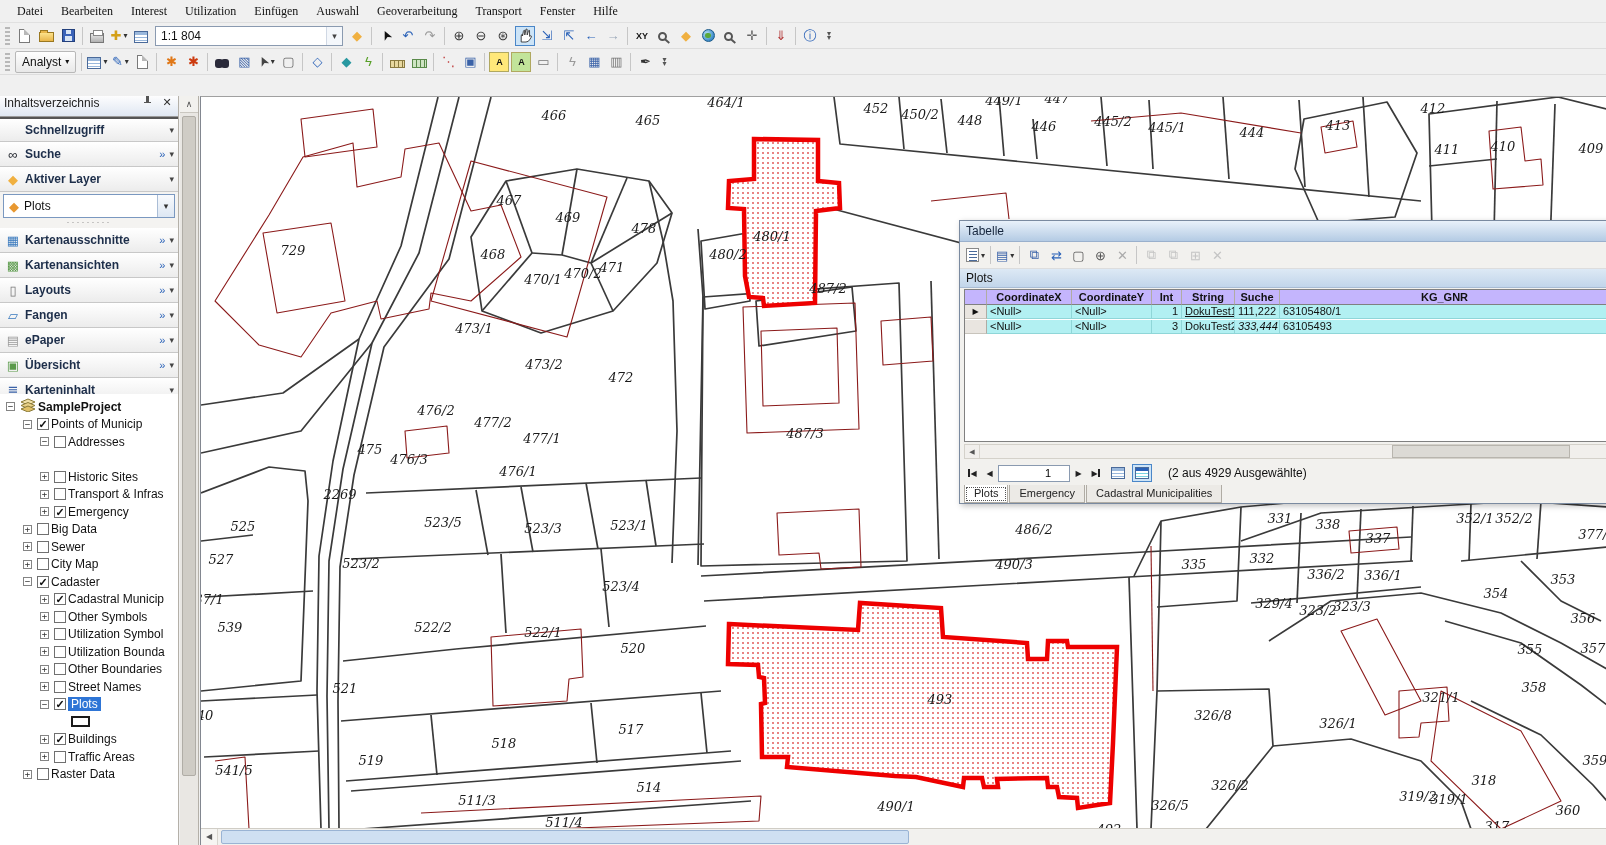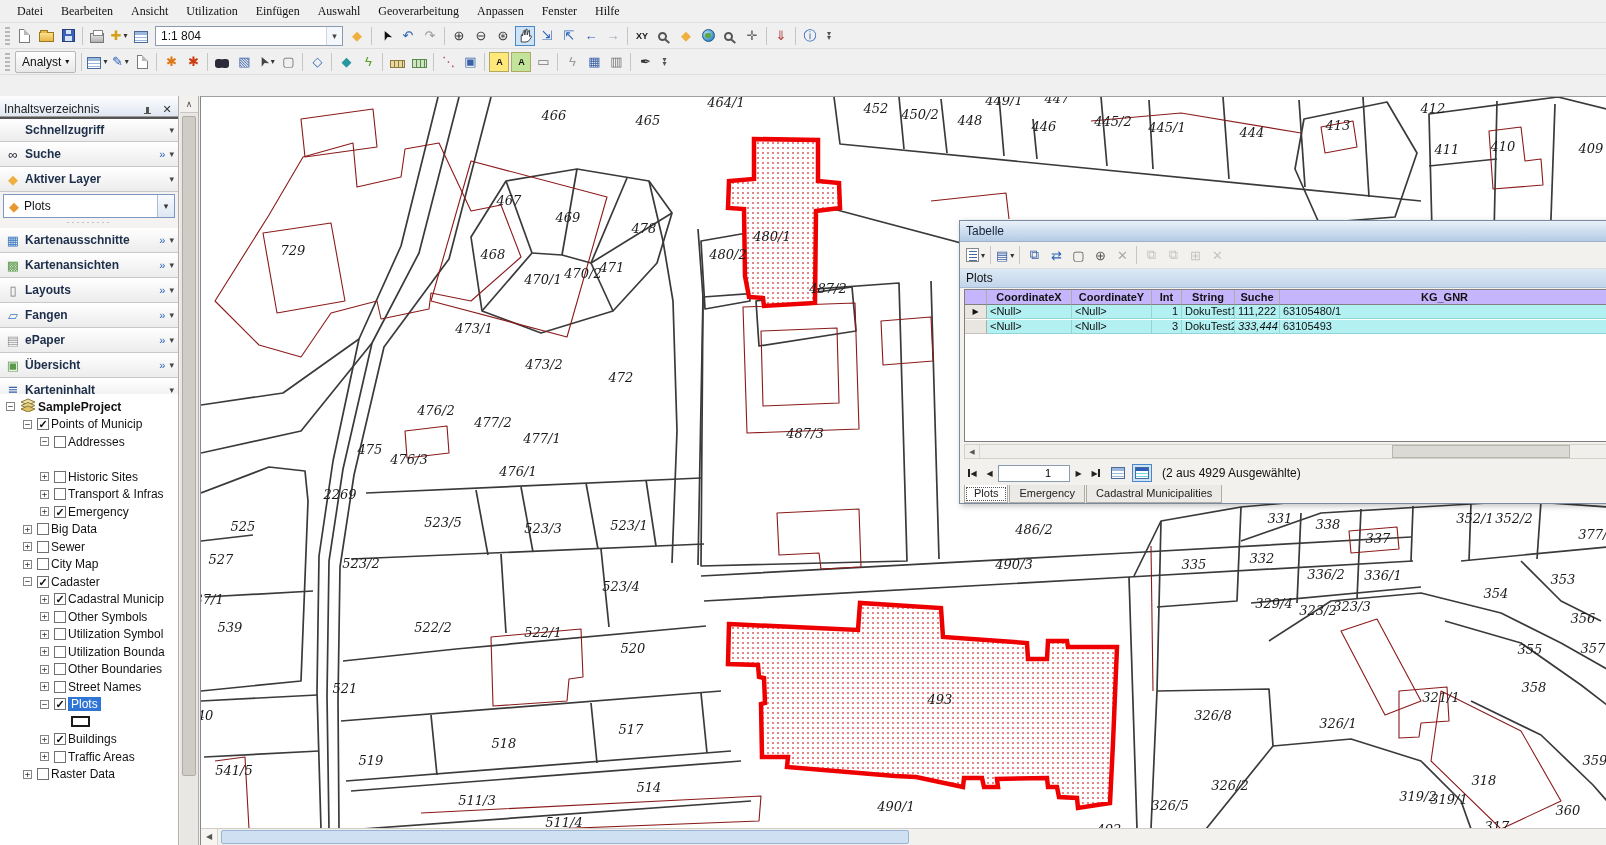--- a/index.html
+++ b/index.html
@@ -83,21 +83,21 @@
     box-shadow:0 3px 0 #9ab8dc; }
   .ci-lst { width:13px; height:14px; background:#fff; border:1px solid #888; position:relative; }
   .ci-lst::after{ content:""; position:absolute; left:2px; top:2px; width:8px; height:1px; background:#4a6a9a;
     box-shadow:0 3px 0 #4a6a9a, 0 6px 0 #4a6a9a, 0 9px 0 #4a6a9a; }
 
   
   #body { position:absolute; top:96px; left:0; width:1606px; height:749px; }
   #sidebar { position:absolute; left:0; top:0; width:179px; height:749px; background:#f4f3f1;
     border-right:1px solid #b4b0a8; }
   #sb-head { height:21px; background:linear-gradient(#fdfdfe,#dfe7f2); border-bottom:1px solid #9a9a9a;
-    display:flex; align-items:flex-end; padding:0 4px; }
+    display:flex; align-items:flex-start; padding:0 4px; }
   #sb-head .t { flex:1; font-size:12px; color:#222; }
   .pin { width:9px; height:9px; position:relative; margin-right:8px; }
   .pin::before { content:""; position:absolute; left:3px; top:0; width:3px; height:6px; background:#555; }
   .pin::after { content:""; position:absolute; left:1px; top:6px; width:7px; height:1px; background:#555;
     box-shadow:3px 1px 0 -2px #555; }
   .sb-close { font-size:11px; color:#333; width:14px; text-align:center; }
   .sb-sec { height:25px; display:flex; align-items:center; background:linear-gradient(#ffffff,#ececec);
     border-bottom:1px solid #c8c8c8; padding:0 4px; }
   .sb-sec:first-child { border-top:2px solid #555; }
   .sb-sec .ic { width:18px; text-align:center; margin-right:3px; font-size:13px; }
@@ -176,43 +176,43 @@
     font-size:8px; color:#222; }
   .nav-b .bar { width:2px; height:8px; background:#222; }
   .nav-input { width:72px; height:17px; border:1px solid #8a9ab0; background:#fff; text-align:right;
     font-size:11px; padding-right:18px; font-family:"Liberation Sans",sans-serif; }
   .vt { width:20px; height:18px; margin-left:4px; border:1px solid transparent; display:inline-flex;
     align-items:center; justify-content:center; }
   .vt.active { border-color:#4a86c8; background:#cde4f7; }
   .vt .ci-tbl { margin-top:0; }
   .vt .ci-tbl.selrows::before { background:#2a62b8; }
   .vt .ci-tbl.selrows::after { background:#7ad4e0; box-shadow:0 3px 0 #7ad4e0; }
-  .nav-status { margin-left:10px; font-size:12px; color:#111; }
+  .nav-status { margin-left:16px; font-size:12px; color:#111; }
   .tw-tabs { position:absolute; left:4px; right:0; top:264px; height:20px; display:flex; align-items:flex-start; }
   .tab { height:18px; padding:2px 9px 0; font-size:11px; color:#222; background:#eceae6;
     border:1px solid #b0aca4; border-top:none; margin-right:1px; }
   .tab.active { background:#fff; outline:1px dotted #555; outline-offset:-3px; font-weight:normal; }
 
   .maplabel { font-family:"DejaVu Serif", serif; font-style:italic; font-size:13px; fill:#1a1a1a; }
 </style>
 </head>
 <body>
 
 <div id="app">
 
 
   <div id="menubar">
       <span class="menu-item">Datei</span>
       <span class="menu-item">Bearbeiten</span>
-      <span class="menu-item">Ansicht</span>
+      <span class="menu-item">Interest</span>
       <span class="menu-item">Utilization</span>
       <span class="menu-item">Einfügen</span>
       <span class="menu-item">Auswahl</span>
       <span class="menu-item">Geoverarbeitung</span>
-      <span class="menu-item">Anpassen</span>
+      <span class="menu-item">Transport</span>
       <span class="menu-item">Fenster</span>
       <span class="menu-item">Hilfe</span>
     </div>
 
   <div id="tb1" class="toolbar">
       <div class="grip"></div>
       <span class="tbi">
         <span class="ci ci-pg"></span>
       </span>
       <span class="tbi">
@@ -859,21 +859,21 @@
               <div class="g-hcell" style="width: 30px;">Int</div>
               <div class="g-hcell" style="width: 53px;">String</div>
               <div class="g-hcell" style="width: 45px;">Suche</div>
               <div class="g-hcell" style="width: 330px;">KG_GNR</div>
             </div>
             <div class="g-row">
               <div class="g-rowsel" style="width: 22px;">▶</div>
               <div class="g-cell g-sel" style="width: 85px; text-align: left;">&lt;Null&gt;</div>
               <div class="g-cell g-sel" style="width: 80px; text-align: left;">&lt;Null&gt;</div>
               <div class="g-cell g-sel" style="width: 30px; text-align: right;">1</div>
-              <div class="g-cell g-sel" style="width: 53px; text-align: left;">DokuTest1</div>
+              <div class="g-cell g-sel" style="width: 53px; text-align: left; text-decoration: underline;">DokuTest1</div>
               <div class="g-cell g-sel" style="width: 45px; text-align: right;">111,222</div>
               <div class="g-cell g-sel" style="width: 330px; text-align: left;">63105480/1</div>
             </div>
             <div class="g-row">
               <div class="g-rowsel" style="width: 22px;"></div>
               <div class="g-cell g-sel" style="width: 85px; text-align: left;">&lt;Null&gt;</div>
               <div class="g-cell g-sel" style="width: 80px; text-align: left;">&lt;Null&gt;</div>
               <div class="g-cell g-sel" style="width: 30px; text-align: right;">3</div>
               <div class="g-cell g-sel" style="width: 53px; text-align: left;">DokuTest2</div>
               <div class="g-cell g-sel" style="width: 45px; text-align: right; font-style: italic;">333,444</div>

